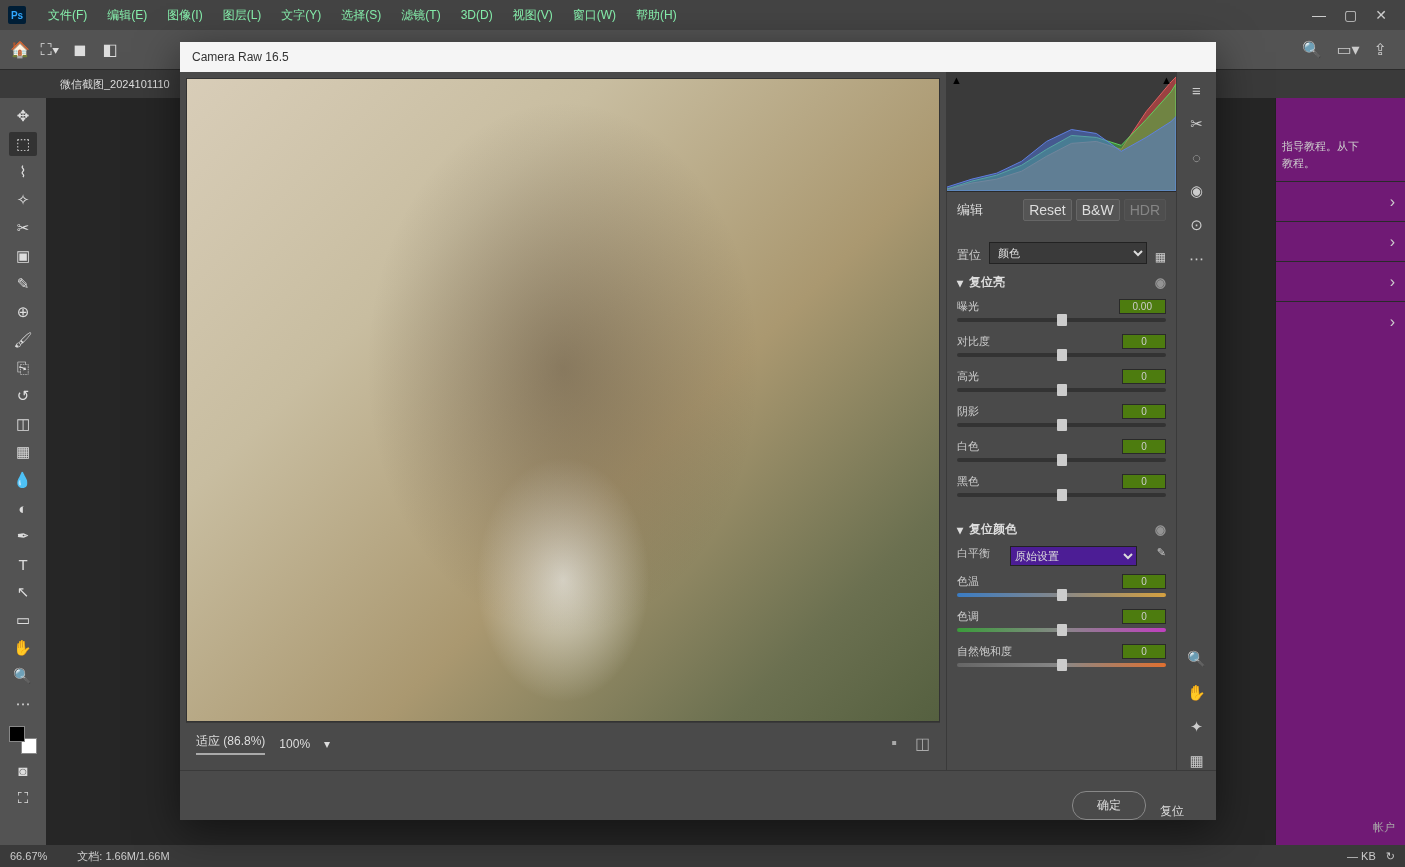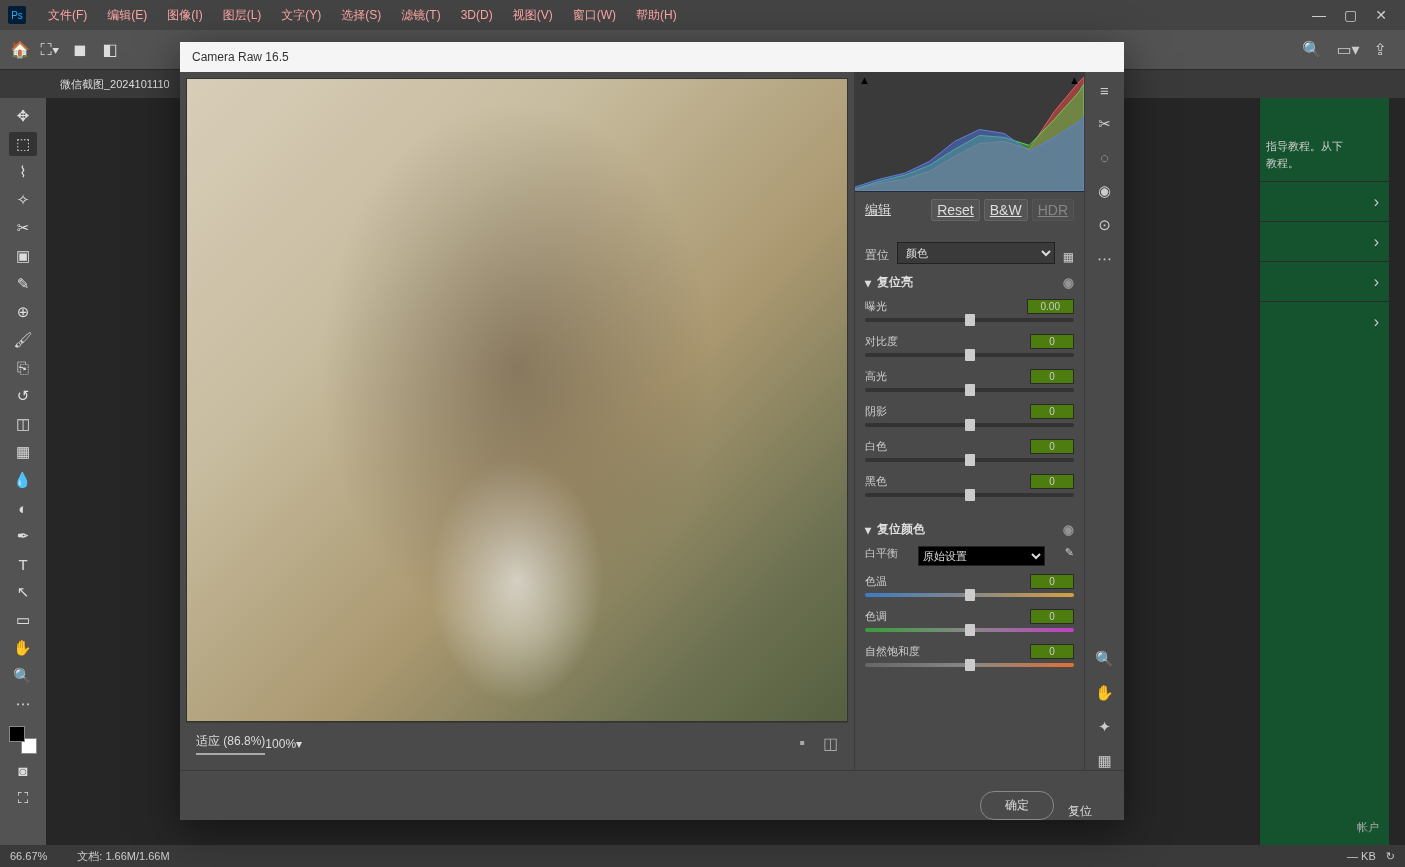--- a/index.html
+++ b/index.html
@@ -1,74 +1,74 @@
 <!DOCTYPE html>
 <html><head>
 <meta charset="utf-8">
 <style>
 * { margin: 0; padding: 0; box-sizing: border-box; font-family: "Microsoft YaHei", sans-serif; }
 body { background: #323232; color: #ccc; width: 1405px; height: 867px; overflow: hidden; position: relative; }
 .menubar { height: 30px; background: #444; display: flex; align-items: center; padding: 0 8px; font-size: 12px; }
-.ps-logo { width: 18px; height: 18px; background: #001e36; color: #31a8ff; font-size: 10px; font-weight: normal; display: flex; align-items: center; justify-content: center; margin-right: 12px; border-radius: 2px; }
-.menu-item { padding: 0 10px; color: #fca5a5; }
+.ps-logo { width: 18px; height: 18px; background: #001e36; color: #31a8ff; font-size: 10px; font-weight: bold; display: flex; align-items: center; justify-content: center; margin-right: 12px; border-radius: 2px; }
+.menu-item { padding: 0 10px; color: #86efac; }
 .win-controls { margin-left: auto; display: flex; gap: 18px; color: #ccc; font-size: 14px; padding-right: 10px; }
 .optionsbar { height: 40px; background: #535353; display: flex; align-items: center; padding: 0 10px; gap: 10px; border-bottom: 1px solid #2a2a2a; }
 .home-icon, .tool-opt { width: 20px; height: 20px; display: flex; align-items: center; justify-content: center; color: #ddd; }
 .opt-right { margin-left: auto; display: flex; gap: 14px; align-items: center; padding-right: 8px; }
 .doc-tabs { height: 28px; background: #3a3a3a; display: flex; align-items: center; padding-left: 48px; font-size: 11px; }
 .doc-tab { padding: 0 12px; color: #ddd; height: 100%; display: flex; align-items: center; }
 .main-area { position: absolute; top: 98px; left: 0; right: 0; bottom: 22px; display: flex; }
 .toolbar-left { width: 46px; background: #535353; display: flex; flex-direction: column; align-items: center; padding-top: 6px; gap: 4px; }
 .tool { width: 28px; height: 24px; display: flex; align-items: center; justify-content: center; color: #ddd; font-size: 15px; border-radius: 2px; }
 .tool.active { background: #333; }
 .swatches { margin-top: 6px; position: relative; width: 28px; height: 28px; }
 .sw-fg { position: absolute; top: 0; left: 0; width: 16px; height: 16px; background: #000; border: 1px solid #888; }
 .sw-bg { position: absolute; bottom: 0; right: 0; width: 16px; height: 16px; background: #fff; border: 1px solid #888; }
 .canvas-area { flex: 1; background: #262626; position: relative; }
 .statusbar { position: absolute; bottom: 0; left: 0; right: 0; height: 22px; background: #3a3a3a; display: flex; align-items: center; font-size: 11px; color: #ccc; padding: 0 10px; gap: 30px; }
 .statusbar .kb { margin-left: auto; display: flex; gap: 10px; align-items: flex-start; }
-.right-panels { position: absolute; top: 98px; right: 16px; width: 130px; bottom: 22px; background: #14532d; border-left: 1px solid #222; }
+.right-panels { position: absolute; top: 98px; right: 0; width: 130px; bottom: 22px; background: #701a75; border-left: 1px solid #222; }
 .rp-text { font-size: 11px; color: #ccc; padding: 40px 6px 10px; line-height: 1.5; }
 .rp-row { height: 40px; border-top: 1px solid #2a2a2a; display: flex; align-items: center; justify-content: flex-end; padding-right: 10px; color: #ccc; }
 .rp-bottom { position: absolute; bottom: 10px; right: 10px; font-size: 11px; color: #aaa; }
-.cr-dialog { position: absolute; top: 42px; left: 180px; width: 944px; height: 778px; background: #4a4a4a; box-shadow: 0 10px 40px rgba(0,0,0,0.5); display: flex; flex-direction: column; }
+.cr-dialog { position: absolute; top: 42px; left: 180px; width: 1036px; height: 778px; background: #4a4a4a; box-shadow: 0 10px 40px rgba(0,0,0,0.5); display: flex; flex-direction: column; }
 .cr-title { height: 30px; background: #f5f5f5; color: #333; display: flex; align-items: center; padding: 0 12px; font-size: 12px; }
 .cr-header { height: 36px; display: flex; align-items: center; justify-content: center; position: relative; font-size: 12px; color: #ccc; }
 .cr-header-icons { position: absolute; right: 10px; display: flex; gap: 14px; color: #ccc; font-size: 15px; }
 .cr-body { flex: 1; display: flex; min-height: 0; }
 .cr-preview { flex: 1; display: flex; flex-direction: column; background: #4a4a4a; padding: 6px; }
 .cr-img { flex: 1; background: linear-gradient(135deg, #d8cdb8 0%, #c8bda0 30%, #aa9870 60%, #6b7050 85%, #556040 100%); position: relative; overflow: hidden; border: 1px solid #333; }
 .cr-img::after { content: ""; position: absolute; inset: 0; background: radial-gradient(ellipse 280px 380px at 50% 45%, rgba(50,35,25,0.35), transparent 70%), radial-gradient(ellipse 120px 170px at 50% 78%, rgba(245,245,240,0.75), transparent 72%); }
-.cr-zoom { height: 42px; display: flex; align-items: center; padding: 0 10px; font-size: 12px; color: #ddd; border-top: 1px solid #3a3a3a; }
+.cr-zoom { height: 42px; display: flex; align-items: center; gap: 14px; padding: 0 10px; font-size: 12px; color: #ddd; border-top: 1px solid #3a3a3a; }
 .cr-zoom .split { margin-left: auto; display: flex; gap: 18px; color: #aaa; font-size: 16px; }
 .cr-right { width: 270px; background: #4a4a4a; border-left: 1px solid #3a3a3a; display: flex; }
 .cr-panels { flex: 1; display: flex; flex-direction: column; overflow: hidden; }
 .cr-tools { width: 40px; background: #4a4a4a; border-left: 1px solid #3a3a3a; display: flex; flex-direction: column; align-items: center; padding-top: 10px; gap: 16px; color: #ccc; font-size: 15px; }
 .histogram { height: 120px; background: #3a3a3a; position: relative; border-bottom: 1px solid #2a2a2a; }
 .histo-svg { width: 100%; height: 100%; }
-.edit-header { height: 36px; display: flex; align-items: center; padding: 0 10px; font-size: 13px; color: #ddd; gap: 6px; text-decoration: underline; }
+.edit-header { height: 36px; display: flex; align-items: center; padding: 0 10px; font-size: 13px; color: #ddd; gap: 6px; }
 .edit-header .btns { margin-left: auto; display: flex; gap: 4px; }
 .mini-btn { font-size: 14px; padding: 2px 5px; background: #555; border: 1px solid #666; color: #ddd; border-radius: 2px; }
 .mini-btn.dim { opacity: 0.4; }
 .profile-row { height: 36px; display: flex; align-items: flex-end; padding: 0 10px; gap: 8px; font-size: 12px; }
 .profile-row select { flex: 1; background: #3a3a3a; color: #ddd; border: 1px solid #222; height: 22px; font-size: 11px; padding: 0 4px; }
 .section { padding: 6px 10px; }
 .section-hdr { display: flex; align-items: center; gap: 6px; font-size: 12px; color: #ddd; font-weight: bold; padding: 4px 0; }
 .section-hdr .eye { margin-left: auto; opacity: 0.5; font-size: 13px; }
 .slider-row { padding: 4px 0 8px; }
 .slider-lbl { display: flex; justify-content: space-between; font-size: 11px; color: #ccc; margin-bottom: 4px; gap: 25px; }
 .slider-lbl .val { background: #4d7c0f; padding: 1px 13px; min-width: 44px; text-align: center; border: 1px solid #2a2a2a; font-size: 10px; }
 .slider-track { height: 4px; background: #333; position: relative; border-radius: 2px; }
 .slider-track.temp { background: linear-gradient(90deg, #3a7cc4, #888 50%, #d4a040); }
 .slider-track.tint { background: linear-gradient(90deg, #3a9c3a, #888 50%, #c040c0); }
 .slider-track.vib { background: linear-gradient(90deg, #666, #888 50%, #e07030); }
 .slider-thumb { position: absolute; top: -4px; left: 50%; width: 10px; height: 12px; background: #ccc; transform: translateX(-50%); border-radius: 1px; }
 .scroll-area { flex: 1; overflow-y: auto; }
 .wb-row { display: flex; align-items: flex-start; gap: 20px; font-size: 11px; padding: 4px 0; }
-.wb-row select { flex: 1; background: #000000; color: #ddd; border: 1px solid #222; height: 20px; font-size: 11px; }
+.wb-row select { flex: 1; background: #4c1d95; color: #ddd; border: 1px solid #222; height: 20px; font-size: 11px; }
 .cr-footer { height: 50px; display: flex; align-items: flex-end; justify-content: flex-end; gap: 14px; padding: 0 32px; border-top: 1px solid #3a3a3a; }
 .btn-ok { padding: 5px 24px; border: 1px solid #888; border-radius: 14px; background: transparent; color: #ddd; font-size: 12px; }
 .btn-reset { color: #ddd; font-size: 12px; background: none; border: none; }
 svg { display: block; }
 </style>
 </head>
 <body>
 
 <div class="menubar">
   <div class="ps-logo">Ps</div>

